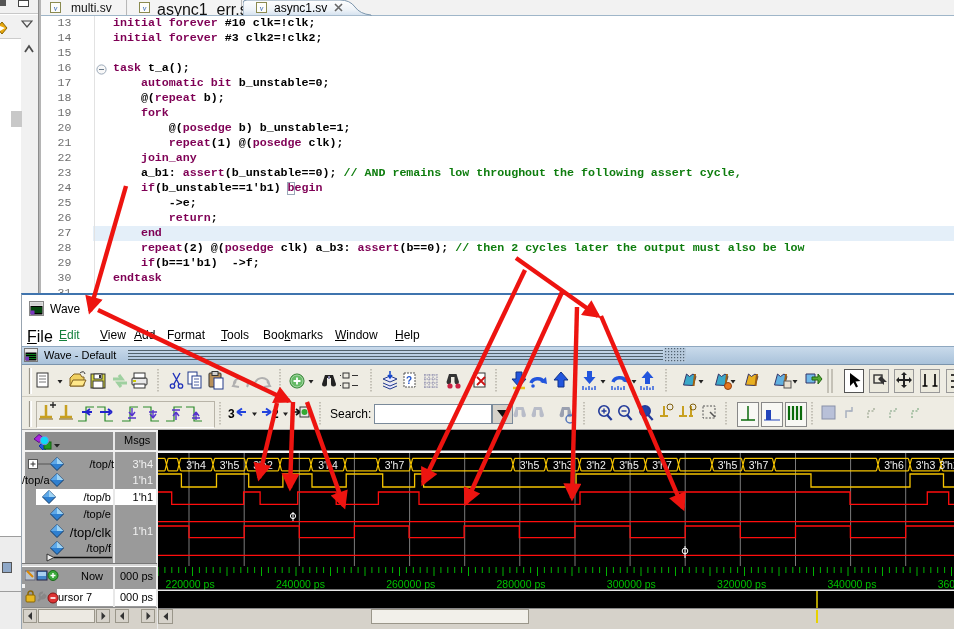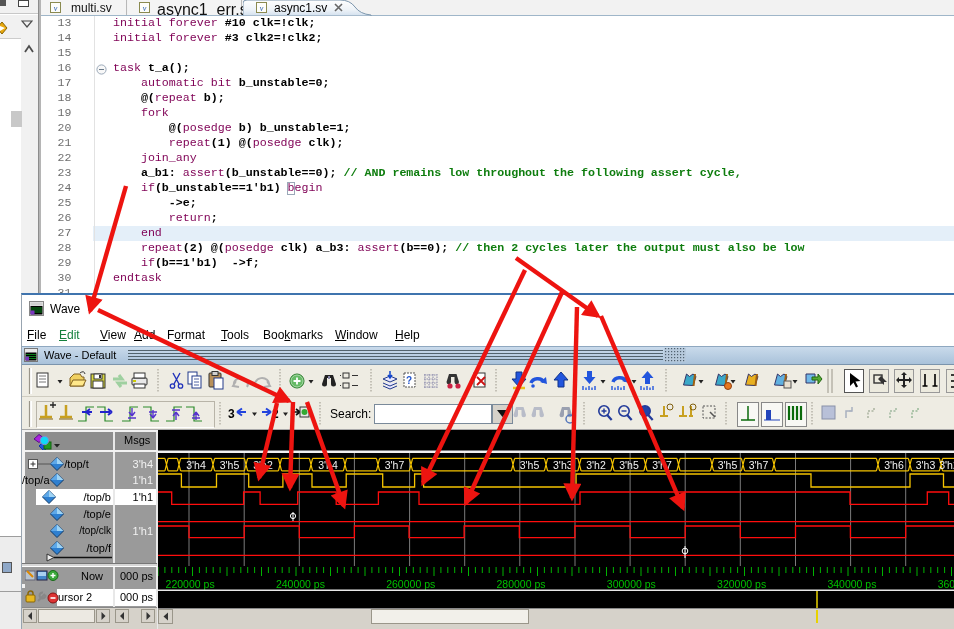--- a/index.html
+++ b/index.html
@@ -1,18 +1,18 @@
 <!DOCTYPE html>
 <html><head><meta charset="utf-8"><style>
 *{margin:0;padding:0;box-sizing:border-box}
 body{width:954px;height:629px;overflow:hidden;font-family:"Liberation Sans",sans-serif;background:#fff}
 #root{position:absolute;left:0;top:0;width:954px;height:629px;overflow:hidden}
 .abs{position:absolute}
 pre{font-family:"Liberation Mono",monospace;font-size:11.5px;line-height:15px}
-.kw{color:#7f0055;font-weight:normal}
+.kw{color:#7f0055;font-weight:bold}
 .cm{color:#0e7d0e}
 </style></head>
 <body>
 <div id="root">
     <div class="abs" style="left:0;top:0;width:41px;height:629px;background:#f1f1f1"></div>
 <div class="abs" style="left:38px;top:0;width:3px;height:629px;background:#b5b5b5;border-left:1px solid #8d8d8d"></div>
 <div class="abs" style="left:0;top:0;width:6px;height:6px;background:#555"></div>
 <div class="abs" style="left:18px;top:0;width:11px;height:7px;background:#fff;border:1px solid #444"></div>
 <div class="abs" style="left:0;top:13px;width:38px;height:2px;border-top:1px solid #c8c8c8;border-bottom:1px solid #fff"></div>
 <svg class="abs" style="left:21px;top:20px" width="12" height="8">
@@ -110,21 +110,21 @@
 </div>
 <div class="abs" style="left:21px;top:293px;width:933px;height:336px;background:#fff;border-top:2px solid #3f74ae;border-left:1px solid #98a4b0"></div>
 <svg class="abs" style="left:29px;top:301px" width="15" height="15">
       <rect x="0.5" y="0.5" width="14" height="14" fill="#e8e8e8" stroke="#888"></rect>
       <rect x="1.5" y="1.5" width="12" height="3" fill="#d0d0d0"></rect>
       <rect x="1.5" y="5" width="12" height="8.5" fill="#000"></rect>
       <path d="M2 7 h11 M2 9 h11 M2 11 h11" stroke="#0c9c20" stroke-width="0.9"></path>
       <rect x="1.5" y="9.5" width="4" height="4" fill="#7a35c0"></rect>
     </svg>
 <div class="abs" style="left:50px;top:302px;font-size:12px;color:#000">Wave</div>
-<div class="abs" style="left:27px;top:328px;font-size:12px;color:#000"><u>F</u>ile</div>
+<div class="abs" style="left:27px;top:328px;font-size:16px;color:#000"><u>F</u>ile</div>
 <div class="abs" style="left:59px;top:328px;font-size:12px;color:#15803d"><u>E</u>dit</div>
 <div class="abs" style="left:100px;top:328px;font-size:12px;color:#000"><u>V</u>iew</div>
 <div class="abs" style="left:134px;top:328px;font-size:12px;color:#000"><u>A</u>dd</div>
 <div class="abs" style="left:167px;top:328px;font-size:12px;color:#000">F<u>o</u>rmat</div>
 <div class="abs" style="left:221px;top:328px;font-size:12px;color:#000"><u>T</u>ools</div>
 <div class="abs" style="left:263px;top:328px;font-size:12px;color:#000">Boo<u>k</u>marks</div>
 <div class="abs" style="left:335px;top:328px;font-size:12px;color:#000"><u>W</u>indow</div>
 <div class="abs" style="left:395px;top:328px;font-size:12px;color:#000"><u>H</u>elp</div>
 <div class="abs" style="left:22px;top:346px;width:932px;height:19px;background:linear-gradient(#c9daeb,#a9c2da);border-top:1px solid #8fa8c0;border-bottom:1px solid #7b94ac"></div>
 <svg class="abs" style="left:24px;top:348px" width="14" height="14">
@@ -333,21 +333,21 @@
     </svg>
 <div class="abs" style="left:124px;top:434px;font-size:11px;color:#000">Msgs</div>
 <div class="abs" style="left:22px;top:450px;width:932px;height:2px;background:#f2f2f2"></div>
 <div class="abs" style="left:36px;top:489px;width:77px;height:16px;background:#fff"></div>
 <div class="abs" style="left:115px;top:489px;width:41px;height:16px;background:#fff"></div>
 <svg class="abs" style="left:50px;top:457px" width="14" height="14">
       <path d="M7 0.5 L13.5 7 L7 13.5 L0.5 7 Z" fill="#2e7fd0" stroke="#123a66"></path>
       <path d="M7 0.5 L13.5 7 L7 7 Z" fill="#9fd4f5"></path>
       <path d="M7 0.5 L0.5 7 L7 7 Z" fill="#5ea8e8"></path>
     </svg>
-<div class="abs" style="left:32px;top:458px;width:89px;font-size:11px;color:#000;text-align:center">/top/t</div>
+<div class="abs" style="left:25px;top:458px;width:89px;font-size:11px;color:#000;text-align:right">/top/t</div>
 <div class="abs" style="left:115px;top:458px;width:38px;font-size:11px;color:#f2f2f2;text-align:right">3'h4</div>
 <svg class="abs" style="left:50px;top:473px" width="14" height="14">
       <path d="M7 0.5 L13.5 7 L7 13.5 L0.5 7 Z" fill="#2e7fd0" stroke="#123a66"></path>
       <path d="M7 0.5 L13.5 7 L7 7 Z" fill="#9fd4f5"></path>
       <path d="M7 0.5 L0.5 7 L7 7 Z" fill="#5ea8e8"></path>
     </svg>
 <div class="abs" style="left:22px;top:474px;width:89px;font-size:11px;color:#000;text-align:left">/top/a</div>
 <div class="abs" style="left:115px;top:474px;width:38px;font-size:11px;color:#f2f2f2;text-align:right">1'h1</div>
 <svg class="abs" style="left:42px;top:490px" width="14" height="14">
       <path d="M7 0.5 L13.5 7 L7 13.5 L0.5 7 Z" fill="#2e7fd0" stroke="#123a66"></path>
@@ -360,21 +360,21 @@
       <path d="M7 0.5 L13.5 7 L7 13.5 L0.5 7 Z" fill="#2e7fd0" stroke="#123a66"></path>
       <path d="M7 0.5 L13.5 7 L7 7 Z" fill="#9fd4f5"></path>
       <path d="M7 0.5 L0.5 7 L7 7 Z" fill="#5ea8e8"></path>
     </svg>
 <div class="abs" style="left:22px;top:508px;width:89px;font-size:11px;color:#000;text-align:right">/top/e</div>
 <svg class="abs" style="left:50px;top:524px" width="14" height="14">
       <path d="M7 0.5 L13.5 7 L7 13.5 L0.5 7 Z" fill="#2e7fd0" stroke="#123a66"></path>
       <path d="M7 0.5 L13.5 7 L7 7 Z" fill="#9fd4f5"></path>
       <path d="M7 0.5 L0.5 7 L7 7 Z" fill="#5ea8e8"></path>
     </svg>
-<div class="abs" style="left:22px;top:525px;width:89px;font-size:10px;color:#000;text-align:right">/top/clk</div>
+<div class="abs" style="left:22px;top:525px;width:89px;font-size:13px;color:#000;text-align:right">/top/clk</div>
 <div class="abs" style="left:115px;top:525px;width:38px;font-size:11px;color:#f2f2f2;text-align:right">1'h1</div>
 <svg class="abs" style="left:50px;top:541px" width="14" height="14">
       <path d="M7 0.5 L13.5 7 L7 13.5 L0.5 7 Z" fill="#2e7fd0" stroke="#123a66"></path>
       <path d="M7 0.5 L13.5 7 L7 7 Z" fill="#9fd4f5"></path>
       <path d="M7 0.5 L0.5 7 L7 7 Z" fill="#5ea8e8"></path>
     </svg>
 <div class="abs" style="left:22px;top:542px;width:89px;font-size:11px;color:#000;text-align:right">/top/f</div>
 <svg class="abs" style="left:28px;top:459px" width="22" height="10">
       <rect x="0.5" y="0.5" width="9" height="9" fill="#fff" stroke="#555"></rect>
       <path d="M2.5 5 H7.5 M5 2.5 V7.5" stroke="#333" stroke-width="1"></path>
@@ -393,21 +393,21 @@
       <rect x="0" y="2" width="10" height="9" fill="#b8c4d0" stroke="#667"></rect>
       <path d="M2 2 L8 8" stroke="#dd8800" stroke-width="2"></path>
       <rect x="12" y="2" width="10" height="9" fill="#4488cc" stroke="#224"></rect>
       <rect x="13" y="3" width="8" height="4" fill="#a8d0f0"></rect>
       <circle cx="28" cy="6.5" r="5" fill="#3aa83a" stroke="#1a6a1a"></circle>
       <path d="M25.5 6.5 H30.5 M28 4 V9" stroke="#fff" stroke-width="1.4"></path>
     </svg>
 <div class="abs" style="left:22px;top:588px;width:91px;height:19px;background:#9a9a9a"></div>
 <div class="abs" style="left:57px;top:589px;width:56px;height:17px;background:#fff"></div>
 <div class="abs" style="left:115px;top:589px;width:41px;height:17px;background:#fff"></div>
-<div class="abs" style="left:58px;top:591px;width:50px;font-size:11px;color:#000">ursor 2</div>
+<div class="abs" style="left:58px;top:591px;width:50px;font-size:11px;color:#000">ursor 7</div>
 <div class="abs" style="left:115px;top:591px;width:38px;font-size:11px;color:#000;text-align:right">000 ps</div>
 <svg class="abs" style="left:25px;top:590px" width="34" height="14">
       <rect x="1" y="5" width="9" height="7" rx="1" fill="#e8b820" stroke="#886608"></rect>
       <path d="M3 5 V3.5 A2.5 2.5 0 0 1 8 3.5 V5" fill="none" stroke="#886608" stroke-width="1.5"></path>
       <path d="M13 11 L20 4 M18 2.5 a3 3 0 1 0 2.5 2.5" stroke="#888" stroke-width="2" fill="none"></path>
       <circle cx="28" cy="8" r="5" fill="#dd3333" stroke="#881111"></circle>
       <path d="M25.5 8 H30.5" stroke="#fff" stroke-width="1.6"></path>
     </svg>
 <div class="abs" style="left:22px;top:607px;width:135px;height:22px;background:#d6d2ca;border-top:1px solid #888"></div>
 <svg class="abs" style="left:23px;top:609px" width="14" height="14">

